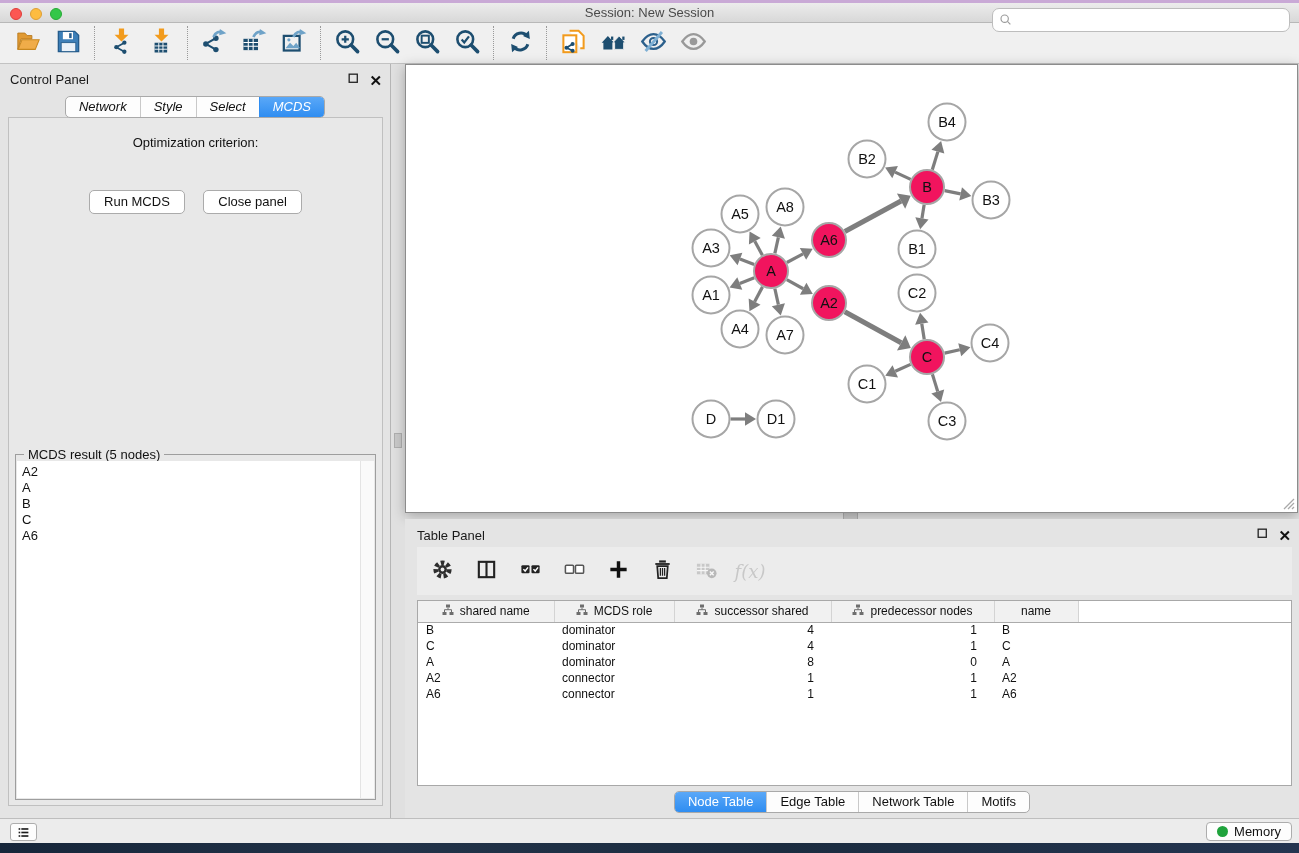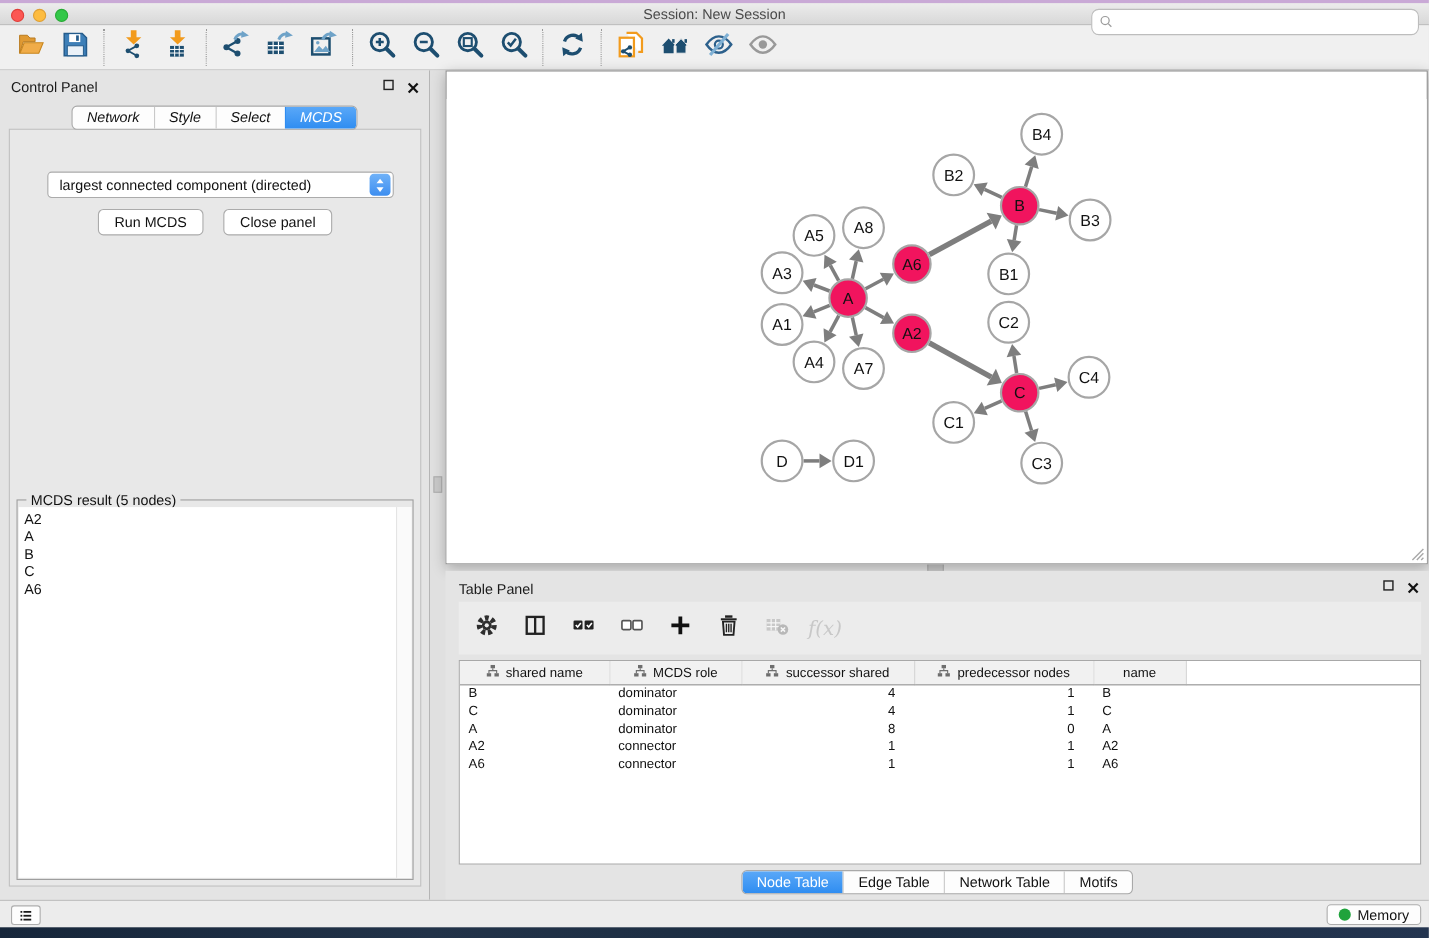--- a/index.html
+++ b/index.html
@@ -299,29 +299,21 @@
       <span class="close-icon">✕</span>
     </span>
   </div>
   <div id="cp-tabs"><div class="seg">
         <span class="seg-item">Network</span>
         <span class="seg-item">Style</span>
         <span class="seg-item">Select</span>
         <span class="seg-item active">MCDS</span>
       </div></div>
   <div id="cp-content">
-    <div id="combo">
-      <span class="combo-text">largest connected component (directed)</span>
-      <span class="stepper">
-        <svg viewBox="0 0 12 16" width="11" height="15">
-          <path d="M6 1.5L9.5 6h-7z" fill="#fff"></path>
-          <path d="M6 14.5L2.5 10h7z" fill="#fff"></path>
-        </svg>
-      </span>
-    </div>
+    <div id="criterion-label">Optimization criterion:</div>
     <div id="cp-buttons">
       <span class="btn">Run MCDS</span>
       <span class="btn">Close panel</span>
     </div>
     <div id="mcds-groupbox">
       <span id="mcds-group-label">MCDS result (5 nodes)</span>
       <div id="mcds-list-wrap">
         <ul id="mcds-list">
             <li>A2</li>
             <li>A</li>

